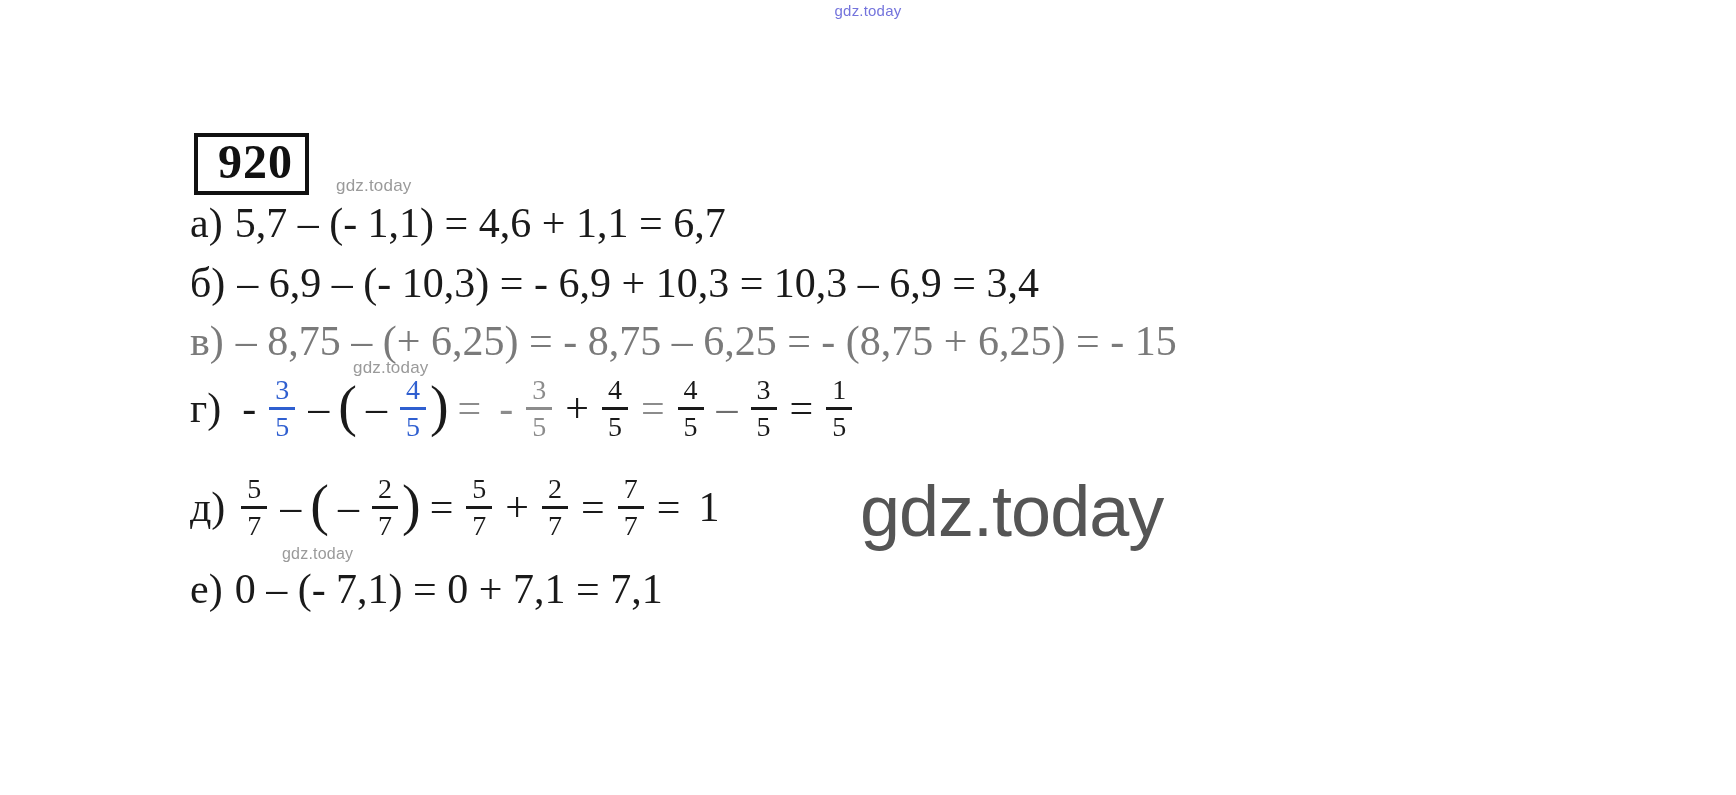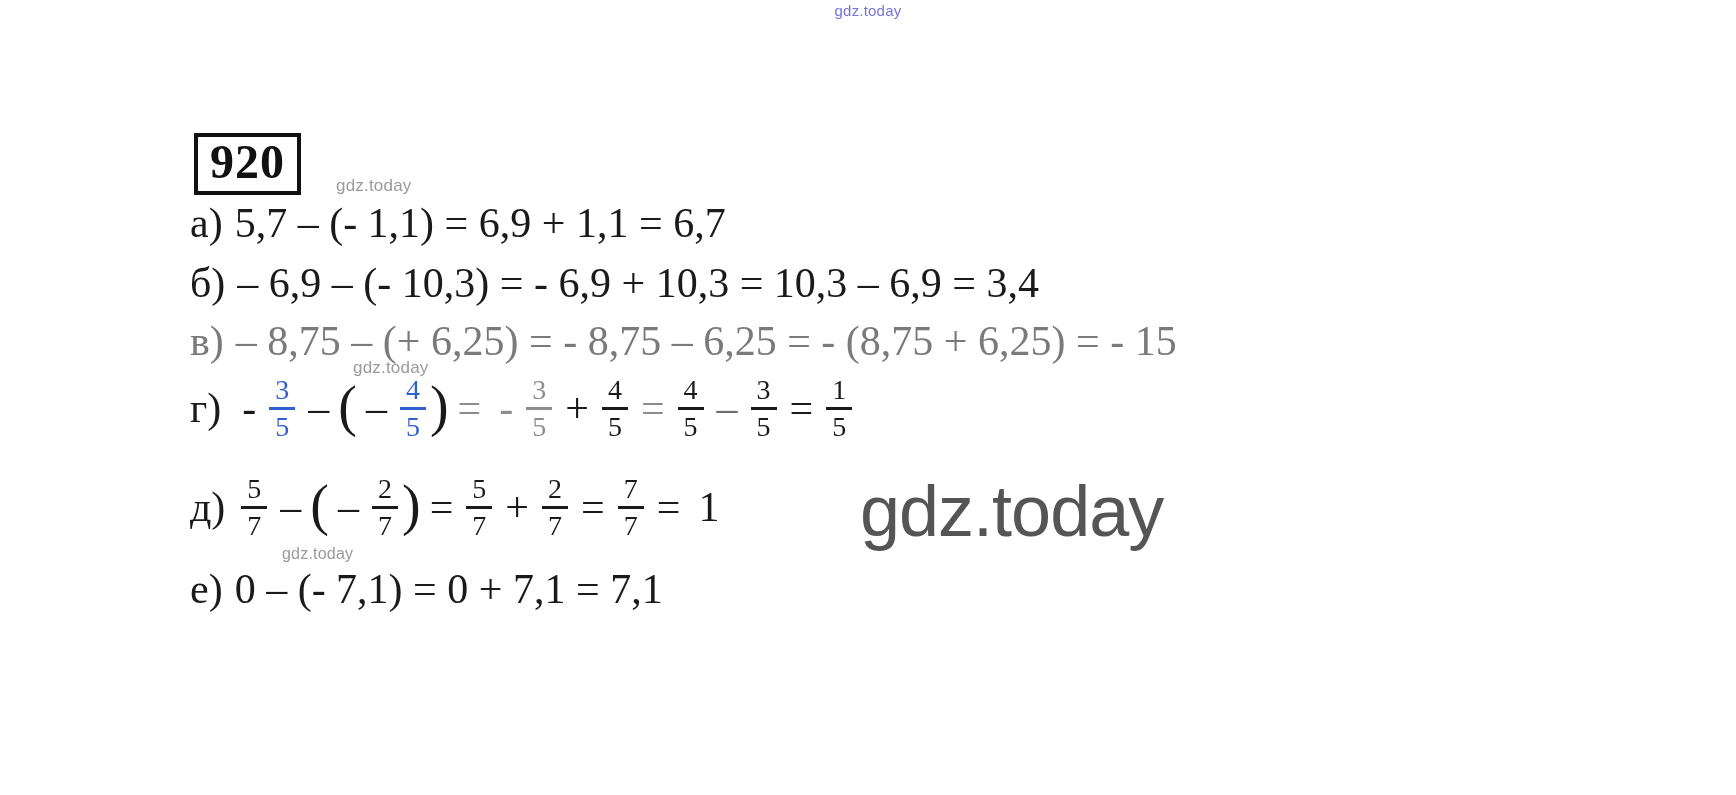--- a/index.html
+++ b/index.html
@@ -29,21 +29,21 @@
     letter-spacing: 0.2px;
     opacity: 0.85;
   }
 
   
   .task-number {
     position: absolute;
     left: 194px;
     top: 133px;
     border: 4px solid #111;
-    padding: 1px 12px 4px 12px;
+    padding: 1px 12px 4px 20px;
     font-family: "Liberation Serif", serif;
     font-weight: bold;
     font-size: 48px;
     line-height: 1.02;
     letter-spacing: 1px;
     color: #111;
     background: #fff;
   }
 
   .wm-small {
@@ -132,21 +132,21 @@
 <div class="top-watermark">gdz.today</div>
 
 <div class="task-number">920</div>
 
 <div class="wm-small wm-a">gdz.today</div>
 <div class="wm-small wm-b">gdz.today</div>
 <div class="wm-small wm-c">gdz.today</div>
 
 <div class="line line-a">
   <span class="lbl">а)</span>
-  <span>5,7 – (- 1,1) = 6,9 + 1,1 = 6,7</span>
+  <span>5,7 – (- 1,1) = 4,6 + 1,1 = 6,7</span>
 </div>
 
 <div class="line line-b">
   <span class="lbl">б)</span>
   <span>– 6,9 – (- 10,3) = - 6,9 + 10,3 = 10,3 – 6,9 = 3,4</span>
 </div>
 
 <div class="line line-c">
   <span class="lbl">в)</span>
   <span>– 8,75 – (+ 6,25) = - 8,75 – 6,25 = - (8,75 + 6,25) = - 15</span>

